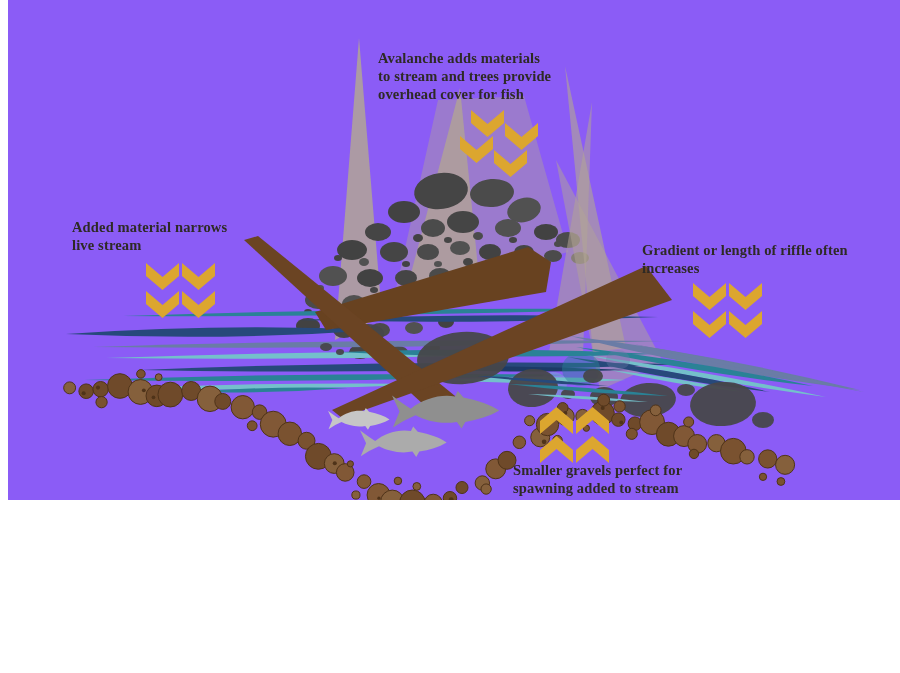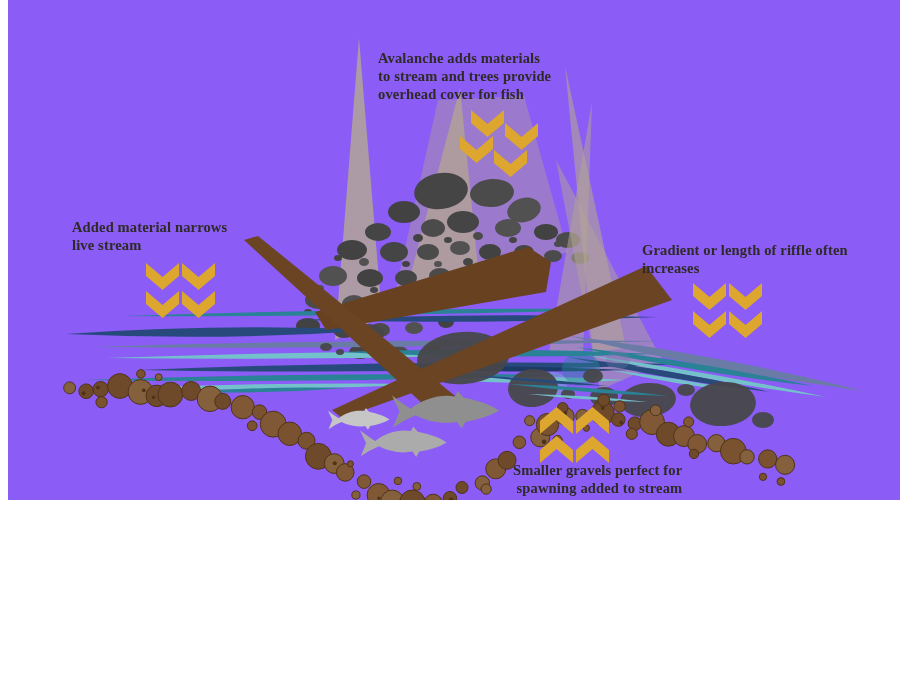--- a/index.html
+++ b/index.html
@@ -12,21 +12,21 @@
     font-weight:700;
     font-size:14.5px;
     line-height:1.25;
     letter-spacing:.15px;
     color:#2e2a25;
     white-space:pre-line;
   }
   .lbl-avalanche{left:370px;top:49px;}
   .lbl-narrows{left:64px;top:218px;}
   .lbl-riffle{left:634px;top:241px;}
-  .lbl-gravels{left:505px;top:461px;text-align:right;}
+  .lbl-gravels{left:505px;top:461px;}
   .lbl-wood{left:232px;top:565px;}
 </style>
 </head>
 <body>
 
 <div class="stage">
   <svg id="scene" width="900" height="673" viewBox="0 0 900 673">
       <g>
         <polygon points="430,100 386,298 560,252 516,96" fill="#b2a495" opacity="0.42"></polygon>
         <polygon points="452,88 396,300 470,268" fill="#b2a495" opacity="0.8"></polygon>

